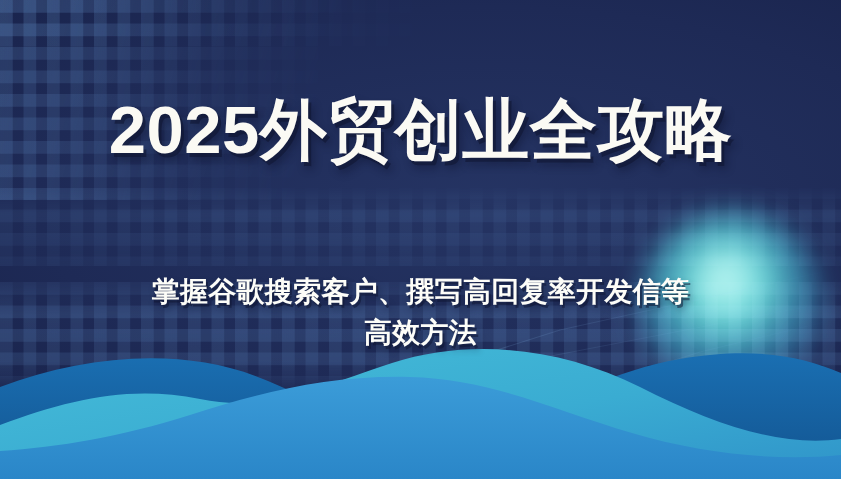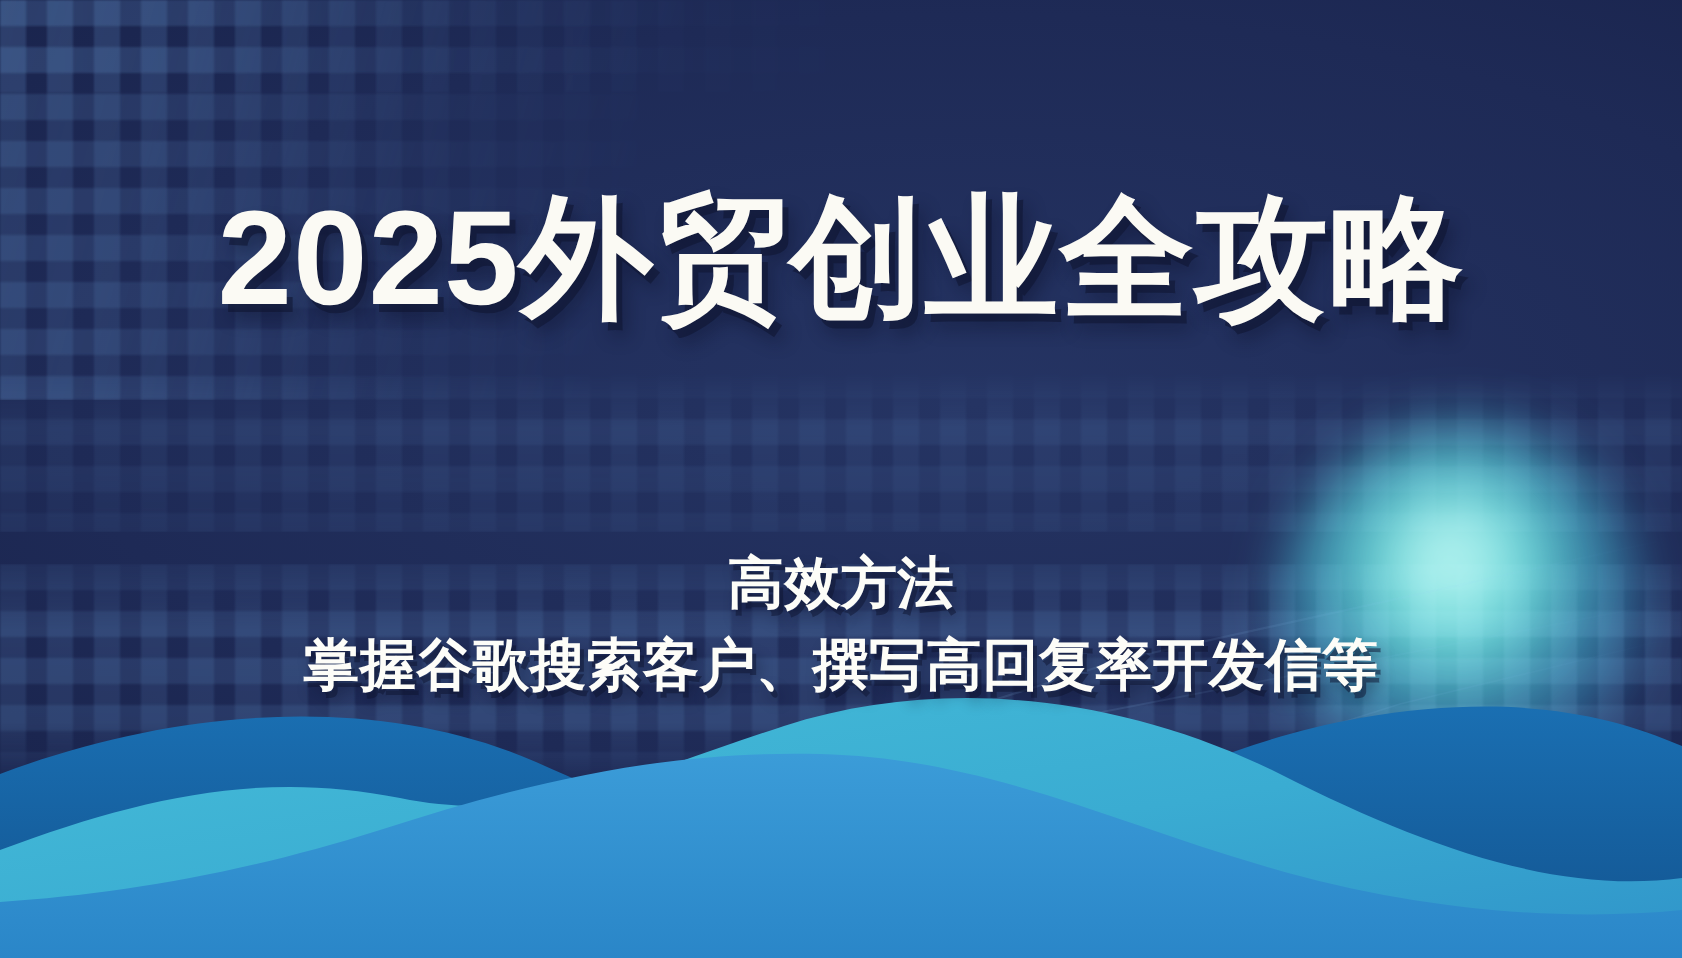--- a/index.html
+++ b/index.html
@@ -212,18 +212,18 @@
              C 60 118, 120 108, 190 86
              C 262 63, 330 46, 410 48
              C 492 50, 556 82, 632 104
              C 706 126, 780 132, 841 126
              L 841 150 L 0 150 Z"></path>
   </svg>
 
   <div class="text-layer">
     <div class="title">2025外贸创业全攻略</div>
     <div class="subtitle">
+      <span class="line">掌握谷歌搜索客户、撰写高回复率开发信等</span>
       <span class="line">高效方法</span>
-      <span class="line">掌握谷歌搜索客户、撰写高回复率开发信等</span>
     </div>
   </div>
 
 </div>
 
 </body></html>

